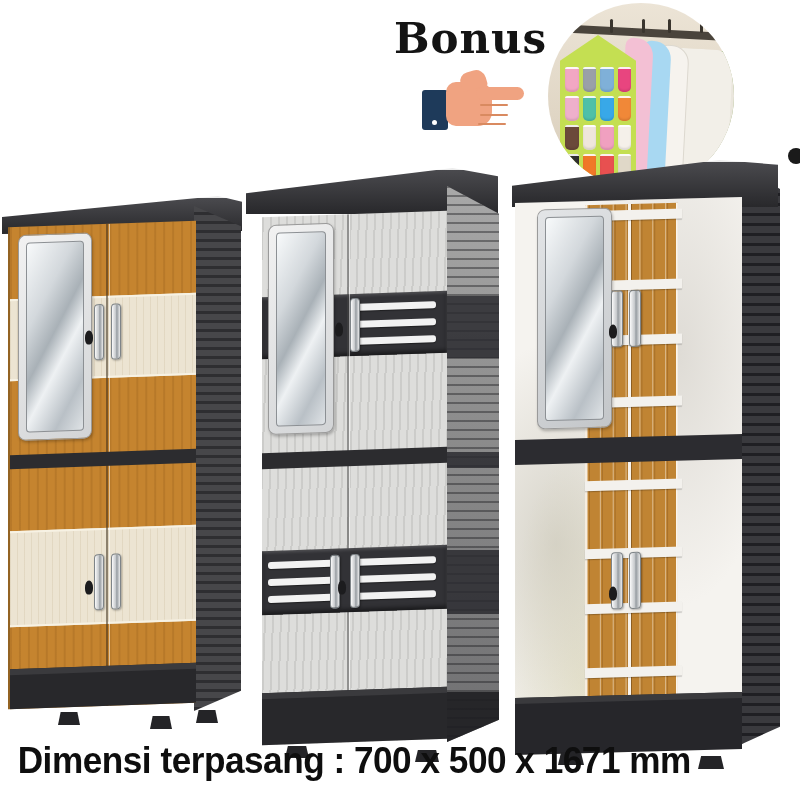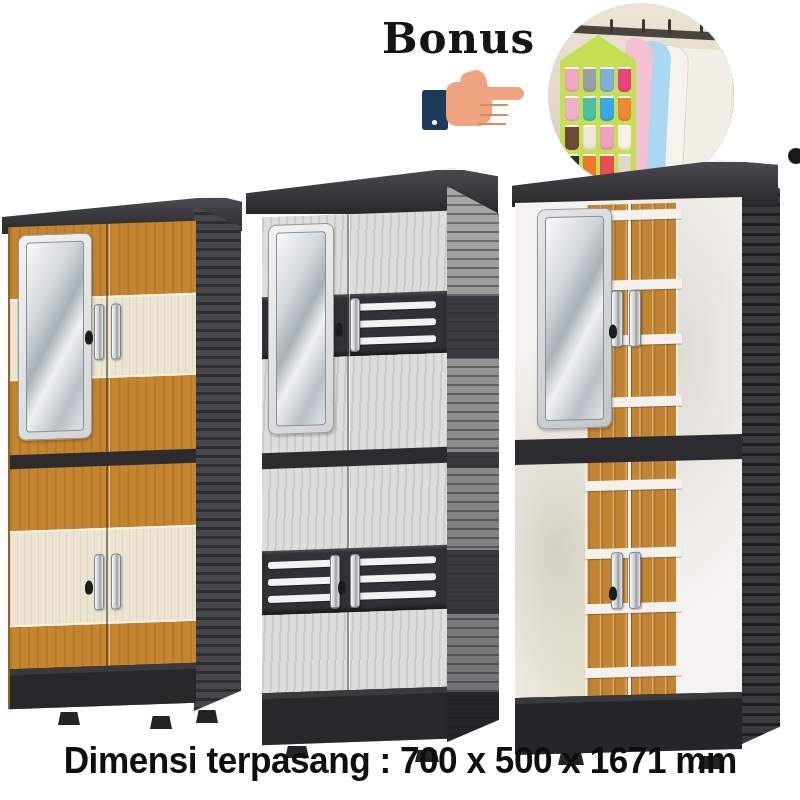--- a/index.html
+++ b/index.html
@@ -1,26 +1,26 @@
 <!DOCTYPE html>
 <html><head>
 <meta charset="utf-8">
 <style>
   html,body{margin:0;padding:0;background:#fff;}
   .canvas{position:relative;width:800px;height:800px;background:#ffffff;overflow:hidden;
           font-family:"Liberation Sans",sans-serif;}
   .abs{position:absolute;}
 
   
-  .bonus-text{left:382px;top:14px;z-index:6;font-family:"DejaVu Serif",serif;
+  .bonus-text{left:394px;top:14px;z-index:6;font-family:"DejaVu Serif",serif;
     font-weight:700;font-size:42px;color:#141414;letter-spacing:1px;}
   .watermark{left:166px;top:134px;z-index:6;font-family:"DejaVu Sans",sans-serif;
     font-weight:700;font-size:74px;letter-spacing:2px;color:rgba(255,255,255,0);
     -webkit-text-stroke:3px #9c9c9c;opacity:.75;}
-  .caption-wrap{left:0;top:740px;width:800px;z-index:6;display:flex;justify-content:center;}
+  .caption-wrap{left:0;top:740px;width:800px;z-index:6;display:flex;justify-content:flex-start;}
   .caption{font-weight:700;font-size:37px;color:#0e0e0e;letter-spacing:-.5px;
     transform:scaleX(.95);white-space:nowrap;}
 
   
   .hand{left:416px;top:70px;width:112px;height:62px;z-index:6;}
   .sleeve{left:6px;top:20px;width:26px;height:40px;background:#1e3a5a;border-radius:3px;}
   .sleeve-dot{left:16px;top:50px;width:5px;height:5px;background:#fff;border-radius:50%;}
   .palm{left:30px;top:12px;width:46px;height:44px;background:#f0a381;border-radius:10px 14px 14px 10px;}
   .finger-index{left:60px;top:17px;width:48px;height:13px;background:#f0a381;border-radius:7px;}
   .thumb{left:44px;top:1px;width:26px;height:18px;background:#f0a381;border-radius:9px 10px 2px 2px;transform:rotate(-16deg);}

